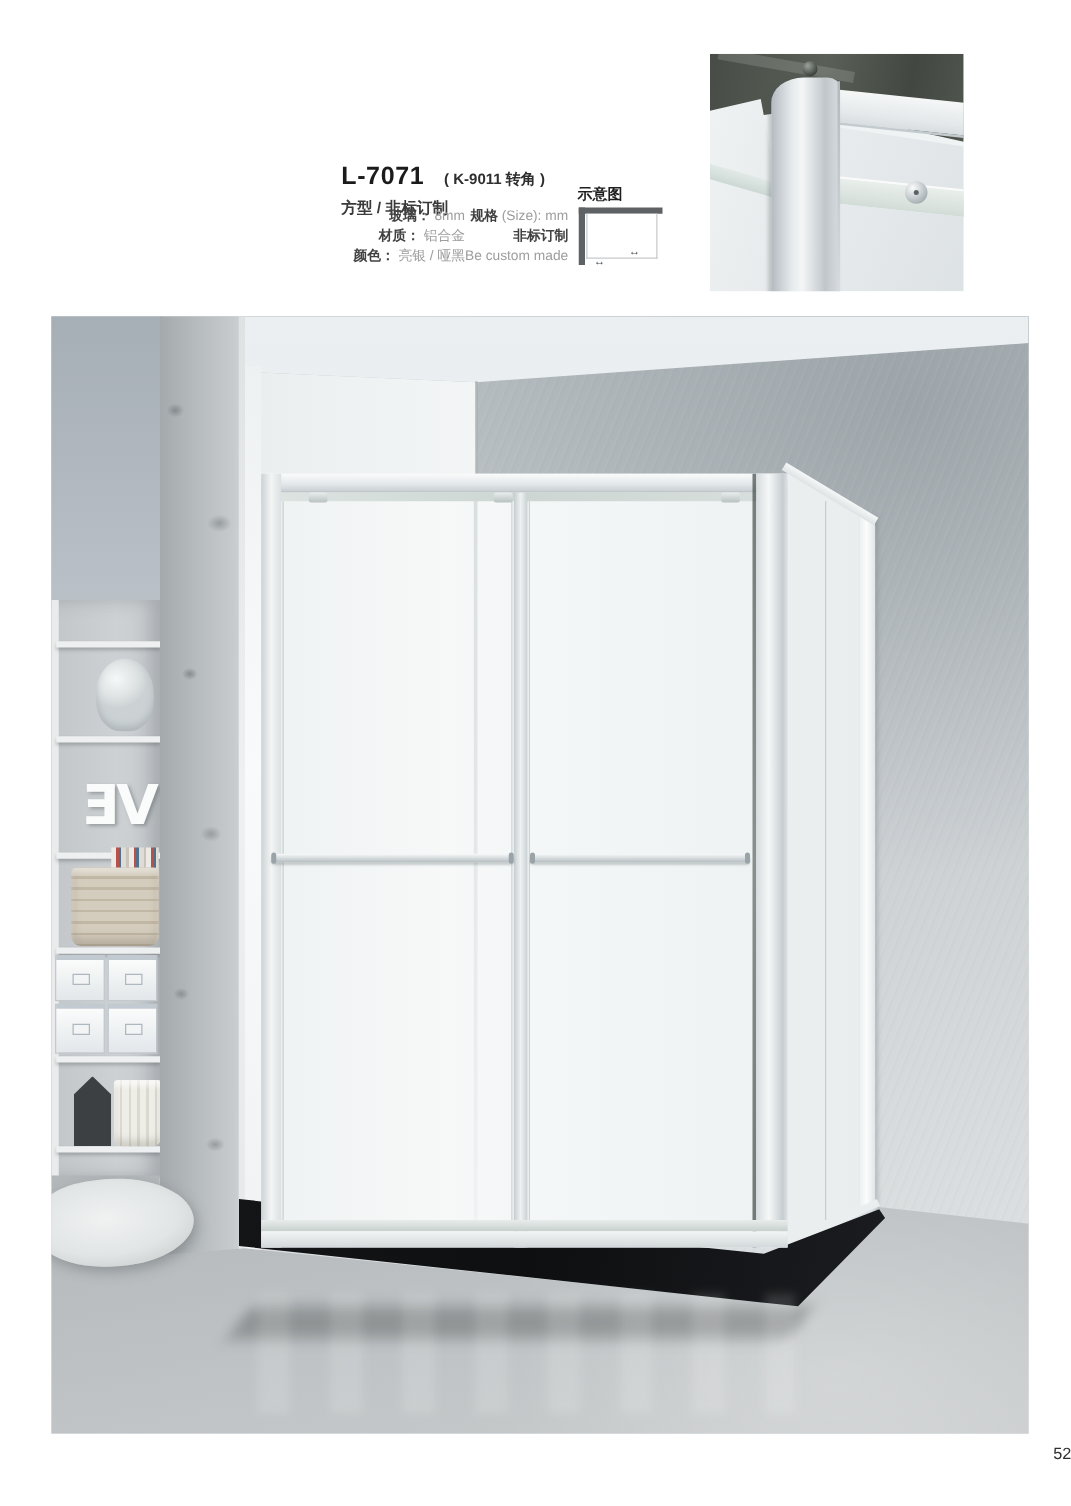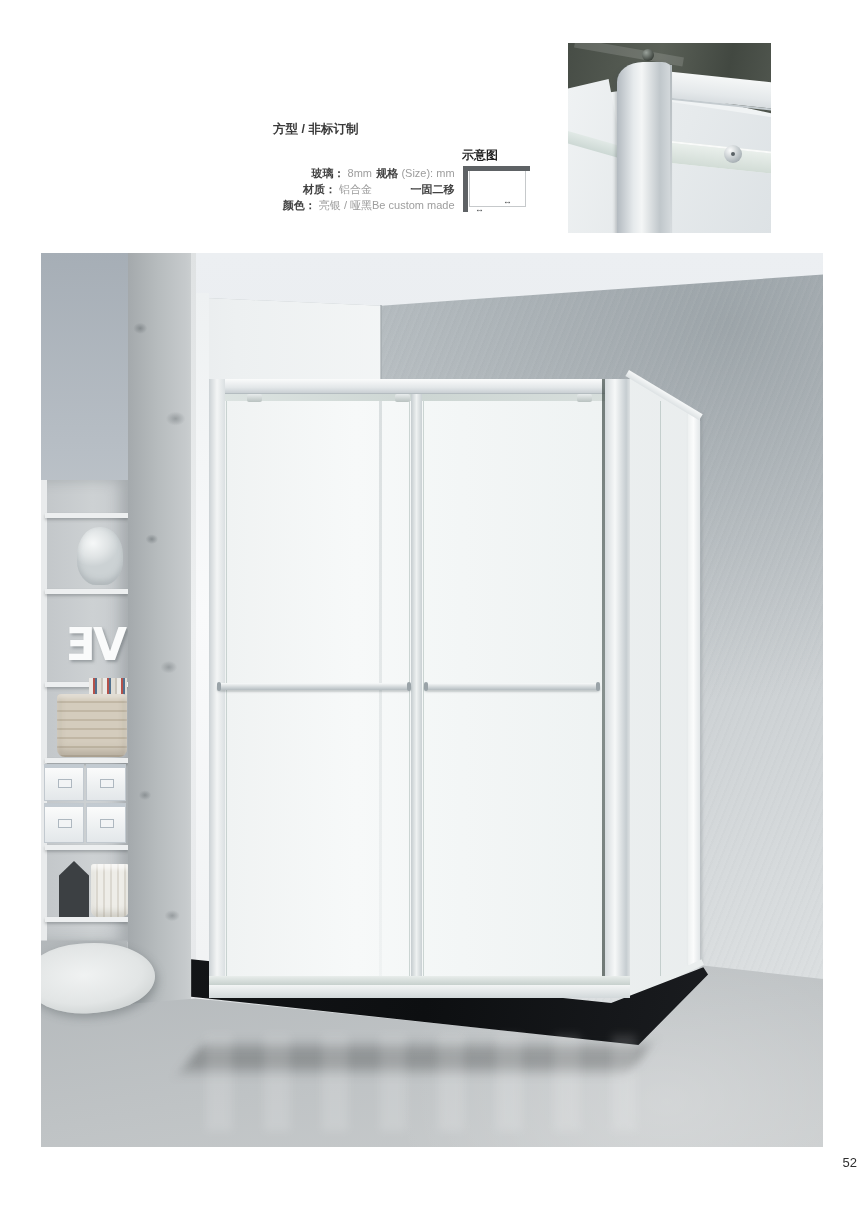--- a/index.html
+++ b/index.html
@@ -167,20 +167,24 @@
 
   
   .page-number{position:absolute;left:0;top:1155px;width:100%;text-align:right;font-size:13px;color:#2f2f2f;}
 </style>
 </head>
 <body>
 
 <div class="page">
 
   <section class="info">
+    <h1 class="title-row">
+      <span class="model">L-7071</span>
+      <span class="model-note">( K-9011 转角 )</span>
+    </h1>
     <div class="subtitle">方型 / 非标订制</div>
   </section>
 
   <div class="specs">
     <div class="spec-col left">
       <div class="spec-row">
         <span class="spec-label">玻璃：</span>
         <span class="spec-value">8mm</span>
       </div>
       <div class="spec-row">
@@ -191,21 +195,21 @@
         <span class="spec-label">颜色：</span>
         <span class="spec-value">亮银 / 哑黑</span>
       </div>
     </div>
     <div class="spec-col right">
       <div class="spec-row">
         <span class="spec-label">规格</span>
         <span class="spec-value">(Size): mm</span>
       </div>
       <div class="spec-row">
-        <span class="spec-label">一固二移</span>
+        <span class="spec-label">非标订制</span>
       </div>
       <div class="spec-row">
         <span class="spec-value">Be custom made</span>
       </div>
     </div>
   </div>
 
   <div class="diagram-label">示意图</div>
   <div class="diagram">
     <div class="diag-wall-top"></div>

